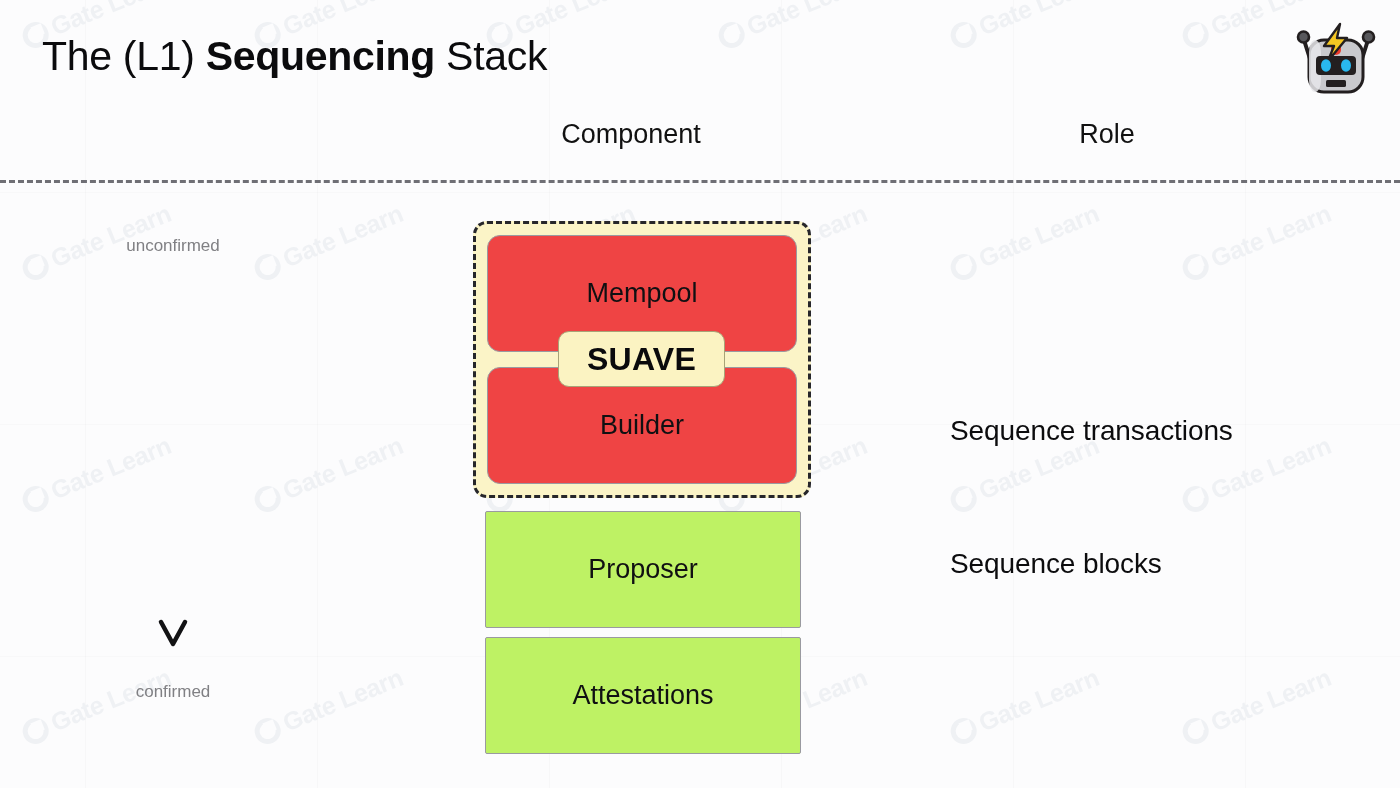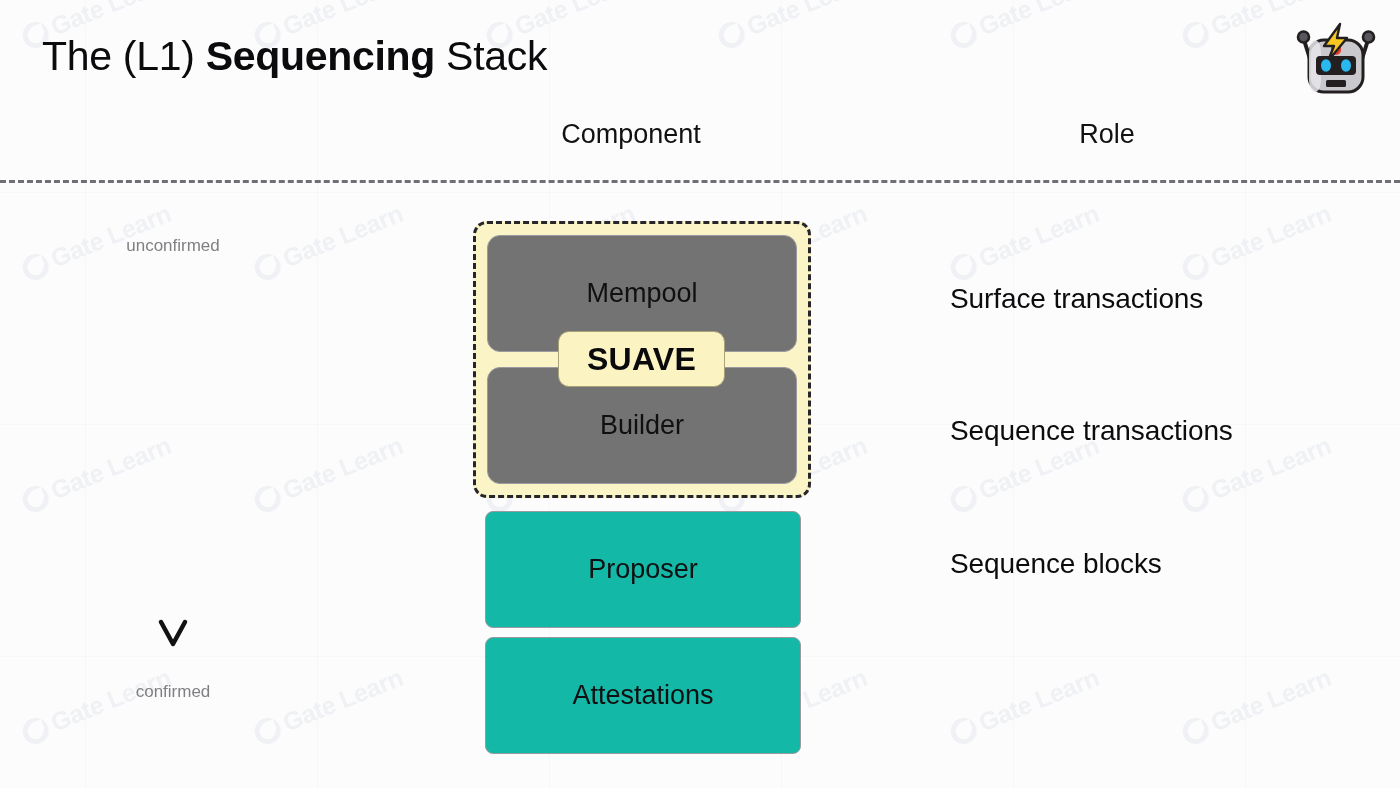--- a/index.html
+++ b/index.html
@@ -167,21 +167,21 @@
     width: 338px;
     height: 277px;
     box-sizing: border-box;
     background: #fbf4c7;
     border: 3px dashed #26262a;
     border-radius: 14px;
     padding: 11px;
   }
   .comp-box {
     box-sizing: border-box;
-    background: #737373;
+    background: #ef4444;
     border: 1.6px solid #9a9aa0;
     border-radius: 13px;
     display: flex;
     align-items: center;
     justify-content: center;
     font-size: 27px;
     color: #101012;
     position: relative;
   }
   .suave-wrap .comp-box { height: 117px; }
@@ -206,23 +206,23 @@
     letter-spacing: 0.2px;
     z-index: 5;
   }
 
   .standalone-box {
     position: absolute;
     left: 485px;
     width: 316px;
     height: 117px;
     box-sizing: border-box;
-    background: #14b8a6;
+    background: #bef264;
     border: 1.6px solid #9a9aa0;
-    border-radius: 8px;
+    border-radius: 2px;
     display: flex;
     align-items: center;
     justify-content: center;
     font-size: 27px;
     color: #101012;
   }
   .standalone-box.proposer     { top: 511px; }
   .standalone-box.attestations { top: 637px; }
 
   
@@ -407,18 +407,17 @@
     </div>
     <div class="suave-badge">SUAVE</div>
 
     <div class="standalone-box proposer">
       <span>Proposer</span>
     </div>
     <div class="standalone-box attestations">
       <span>Attestations</span>
     </div>
 
-    <div class="role-text r0">Surface transactions</div>
     <div class="role-text r1">Sequence transactions</div>
     <div class="role-text r2">Sequence blocks</div>
 
   </div>
 </div>
 
 </body></html>

